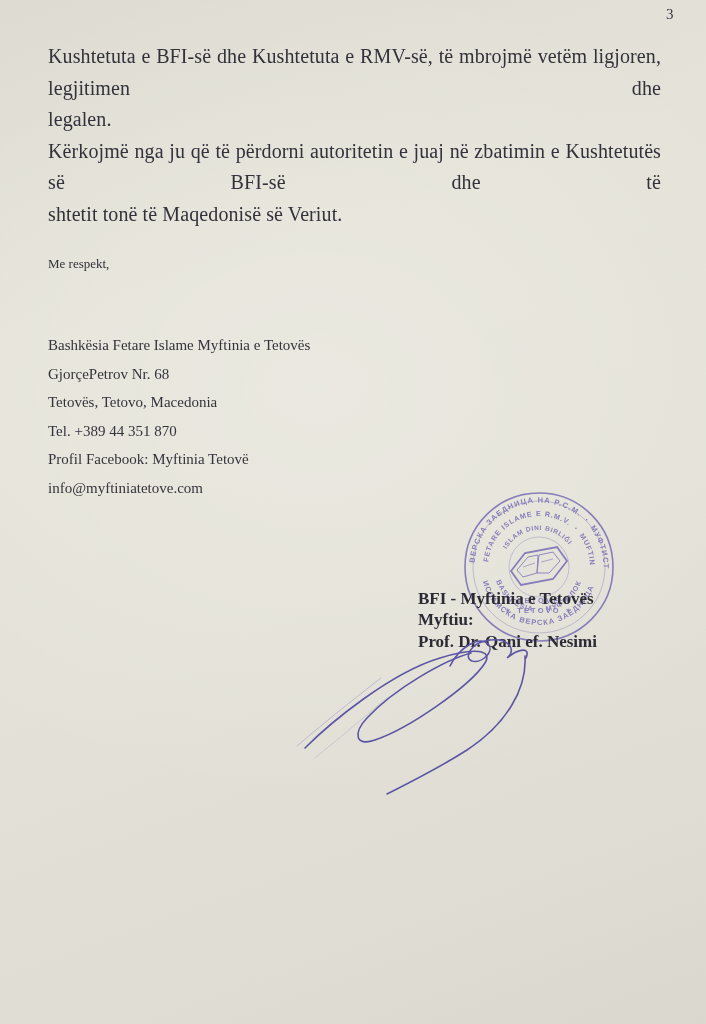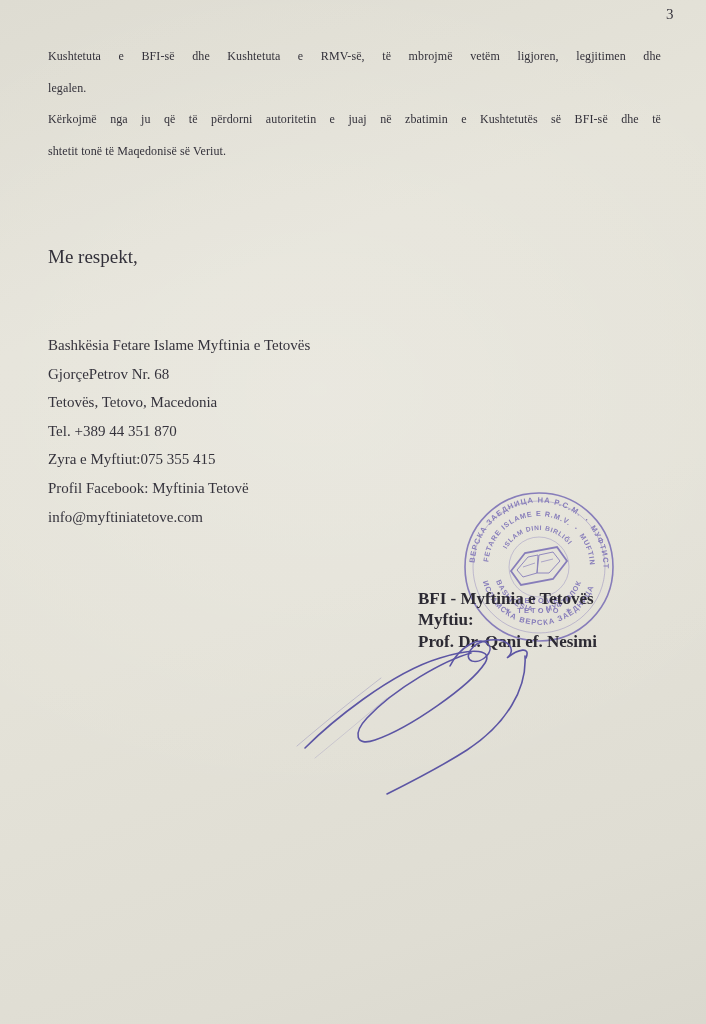--- a/index.html
+++ b/index.html
@@ -22,36 +22,36 @@
     top: 6px;
     left: 666px;
     font-size: 15px;
     color: #3a3840;
   }
   .body-text {
     position: absolute;
     top: 41px;
     left: 48px;
     width: 613px;
-    font-size: 12px;
+    font-size: 20px;
     line-height: 31.6px;
     color: #33313a;
     letter-spacing: 0.1px;
   }
   .line { white-space: nowrap; }
   .line.just {
     white-space: normal;
     text-align: justify;
     text-align-last: justify;
   }
   .salutation {
     position: absolute;
-    top: 246px;
+    top: 256px;
     left: 48px;
-    font-size: 19px;
+    font-size: 13px;
     color: #33313a;
   }
   .contact-block {
     position: absolute;
     top: 331px;
     left: 48px;
     font-size: 15px;
     line-height: 28.6px;
     color: #35333c;
   }
@@ -106,21 +106,20 @@
     <div class="line">shtetit tonë të Maqedonisë së Veriut.</div>
   </div>
 
   <div class="salutation">Me respekt,</div>
 
   <div class="contact-block">
     <div class="line">Bashkësia Fetare Islame Myftinia e Tetovës</div>
     <div class="line">GjorçePetrov Nr. 68</div>
     <div class="line">Tetovës, Tetovo, Macedonia</div>
     <div class="line">Tel. +389 44 351 870</div>
-    <div class="line">Zyra e Myftiut:075 355 415</div>
     <div class="line">Profil Facebook: Myftinia Tetovë</div>
     <div class="line">info@myftiniatetove.com</div>
   </div>
 
   <svg class="stamp" viewBox="0 0 156 156">
     <defs>
       <path id="arcOuterTop" d="M 13.5,78 A 64.5,64.5 0 1 1 142.5,78"></path>
       <path id="arcOuterBot" d="M 20,78 A 58,58 0 0 0 136,78"></path>
       <path id="arcMidTop" d="M 27,78 A 51,51 0 1 1 129,78"></path>
       <path id="arcMidBot" d="M 33,78 A 45,45 0 0 0 123,78"></path>

